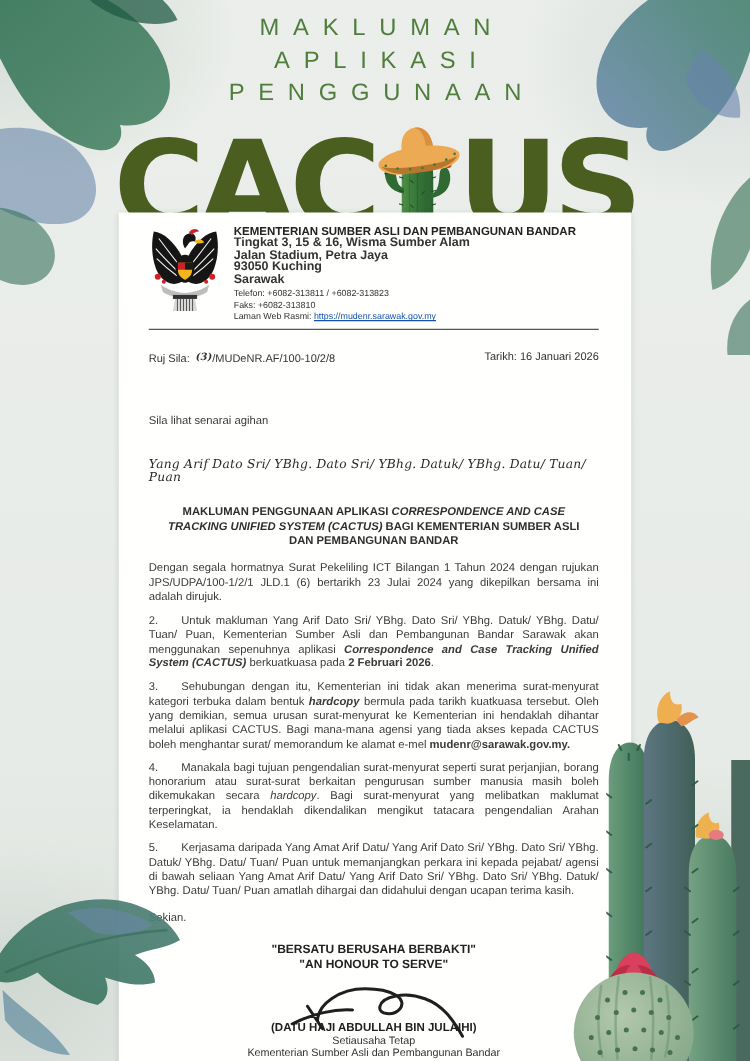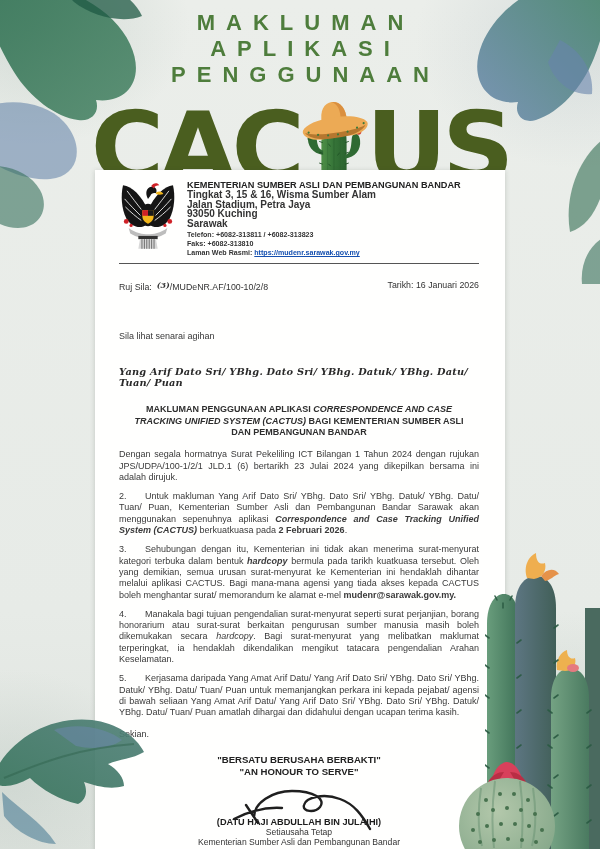--- a/index.html
+++ b/index.html
@@ -13,45 +13,45 @@
       linear-gradient(#ebeeea, #e7ebe7 72%, #dee3de);}
   .dec{position:absolute;pointer-events:none;}
   .dec.tl{left:0;top:0;z-index:1;}
   .dec.tr{right:0;top:0;z-index:1;}
   .dec.bl{left:-6px;top:682px;z-index:5;}
   .dec.cacti{right:0;top:548px;z-index:5;}
   .dec.barrel{left:440px;top:760px;z-index:6;}
 
   
   .header{position:absolute;left:0;top:10px;width:600px;text-align:center;z-index:2;}
-  .head-line{color:#4e7d3c;font-size:22px;line-height:26px;font-weight:700;}
+  .head-line{color:#4e7d3c;font-size:19px;line-height:26px;font-weight:400;}
   .head-line span{letter-spacing:11px;margin-right:-11px;}
   .logo-row{display:flex;align-items:flex-end;justify-content:center;margin-top:4px;height:96px;}
   .logo-txt{font-family:"DejaVu Sans", sans-serif;font-weight:800;font-size:100px;
     line-height:78px;letter-spacing:-5px;color:#4a5e1f;transform:scaleY(.98);}
   .logo-cactus{margin:0 -4px -6px -2px;}
 
   
   .paper{position:absolute;left:95px;top:170px;width:410px;min-height:652px;z-index:3;
     background:#fffffe;box-shadow:0 1px 5px rgba(60,70,60,.22);
     padding:8px 26px 10px 24px;box-sizing:border-box;color:#383838;}
   .letterhead{display:flex;align-items:flex-start;}
   .crest{flex:0 0 auto;margin-right:10px;}
   .lh-text{padding-top:2px;}
   .lh-ministry{font-size:9.2px;font-weight:bold;color:#222;}
   .lh-addr{font-size:10px;font-weight:bold;line-height:9.6px;color:#333;}
-  .lh-contact{font-size:7.1px;font-weight:bold;line-height:9px;color:#333;}
+  .lh-contact{font-size:7.1px;font-weight:normal;line-height:9px;color:#333;}
   .lh-contact.first{margin-top:3px;}
   .weblink{color:#1550b0;text-decoration:underline;cursor:pointer;}
   .lh-rule{border-top:1.4px solid #555;margin-top:5px;}
 
   .ref-row{display:flex;justify-content:space-between;margin-top:16px;font-size:8.8px;color:#333;}
   .hand{font-family:"DejaVu Serif",serif;font-style:italic;font-size:8px;vertical-align:1.5px;font-weight:bold;}
   .distribution{margin-top:39px;font-size:9px;}
-  .salutation{margin-top:25px;font-family:"DejaVu Serif",serif;font-style:italic;font-weight:bold;
+  .salutation{margin-top:25px;font-family:"DejaVu Serif",serif;font-style:italic;font-weight:normal;
     font-size:9.8px;color:#2a2a2a;letter-spacing:.2px;}
   .subject{margin:16px auto 0;width:97%;text-align:center;font-size:9px;font-weight:bold;
     line-height:11.8px;color:#2e2e2e;}
   .para{margin:8px 0 0;font-size:9px;line-height:11.3px;text-align:justify;color:#3a3a3a;}
   .para.first{margin-top:10px;}
   .pnum{display:inline-block;width:26px;}
   .bi{font-weight:bold;font-style:italic;}
   .b{font-weight:bold;}
   .i{font-style:italic;}
   .closing{margin-top:10px;font-size:9px;}

